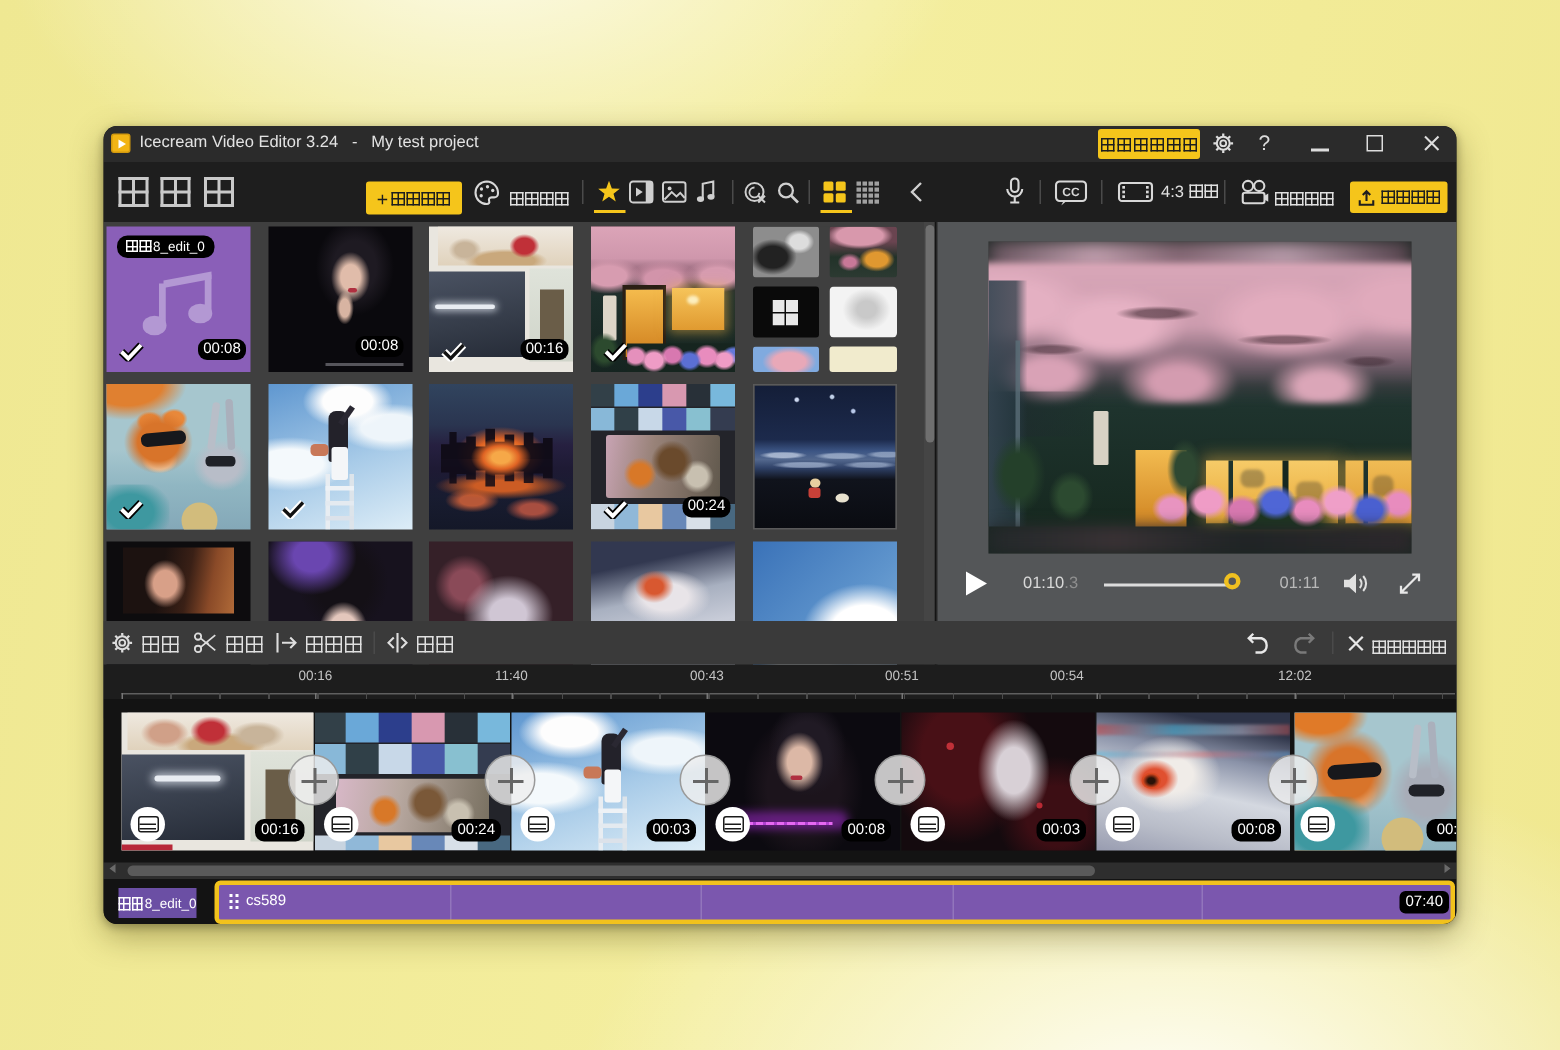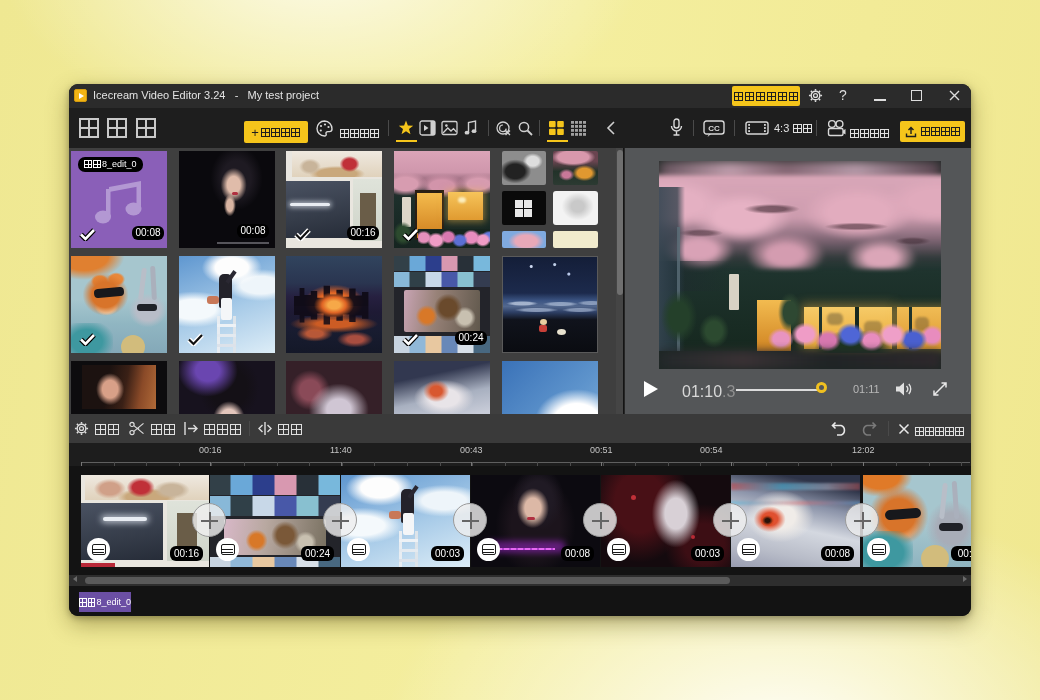--- a/index.html
+++ b/index.html
@@ -483,21 +483,21 @@
      radial-gradient(13px 11px at 60% 60%, #e88cbe 60%, rgba(0,0,0,0) 100%),
      radial-gradient(14px 12px at 72% 42%, #ef9fc8 60%, rgba(0,0,0,0) 100%),
      radial-gradient(14px 12px at 84% 58%, #4a60d0 60%, rgba(0,0,0,0) 100%),
      radial-gradient(12px 11px at 95% 45%, #e88cbe 60%, rgba(0,0,0,0) 100%),
      radial-gradient(40px 20px at 50% 90%, #1c3620 60%, rgba(0,0,0,0) 100%)"></div>
 
    <div class="abs" style="left:0;top:190px;width:282px;height:18px;background:linear-gradient(90deg,#23282a,#3a3235 30%,#202426 60%,#2e282c);filter:blur(5px)"></div>
   </div>
 
   <div class="abs" style="left:19px;top:233px;width:0;height:0;border-left:14px solid #fff;border-top:8.5px solid transparent;border-bottom:8.5px solid transparent"></div>
-  <span class="abs" style="left:57px;top:235px;font-size:16px;color:#d8d8d8">01:10<span style="color:#8f8f8f">.3</span></span>
+  <span class="abs" style="left:57px;top:235px;font-size:11px;color:#d8d8d8">01:10<span style="color:#8f8f8f">.3</span></span>
   <div class="abs" style="left:111px;top:241px;width:86px;height:2px;background:#dcdcdc"></div>
   <div class="abs" style="left:191px;top:234px;width:11px;height:11px;border:3px solid #f0c020;border-radius:50%;background:#545658"></div>
   <span class="abs" style="left:228px;top:235px;font-size:11px;color:#b8b8b8">01:11</span>
   <svg class="abs" style="left:270px;top:233px" width="18" height="16" viewBox="0 0 18 16">
         <path d="M1 5.5 H4.5 L9 1.5 V14.5 L4.5 10.5 H1 Z" fill="#e0e0e0"></path>
         <path d="M11.5 5 a4.5 4.5 0 0 1 0 6 M13.8 3 a7.5 7.5 0 0 1 0 10" fill="none" stroke="#e0e0e0" stroke-width="1.4"></path>
       </svg>
   <svg class="abs" style="left:307px;top:233px" width="16" height="16" viewBox="0 0 16 16">
         <path d="M2 14 L14 2 M9.5 2 H14 V6.5 M6.5 14 H2 V9.5" fill="none" stroke="#e8e8e8" stroke-width="1.5"></path>
       </svg>
@@ -663,16 +663,25 @@
   <div class="tcirc" style="left:384px;top:37px"></div>
   <div class="tcirc" style="left:514px;top:37px"></div>
   <div class="tcirc" style="left:644px;top:37px"></div>
   <div class="tcirc" style="left:776px;top:37px"></div>
  </div>
  <div id="hscroll">
       <div id="hthumb"></div>
     </div>
  <div id="audiorow">
   <div id="alabel"><i class="z s9" style="margin:0"></i><i class="z s9" style="margin:0 1px"></i>8_edit_0</div>
+  <div id="atrack">
+   <div class="abs" style="left:154px;top:0;width:1px;height:23px;background:rgba(255,255,255,.18)"></div>
+   <div class="abs" style="left:321px;top:0;width:1px;height:23px;background:rgba(255,255,255,.18)"></div>
+   <div class="abs" style="left:489px;top:0;width:1px;height:23px;background:rgba(255,255,255,.18)"></div>
+   <div class="abs" style="left:655px;top:0;width:1px;height:23px;background:rgba(255,255,255,.18)"></div>
+   <div class="abs" style="left:7px;top:6px;width:2px;height:2px;background:#fff;box-shadow:4px 0 #fff,0 4px #fff,4px 4px #fff,0 8px #fff,4px 8px #fff"></div>
+   <span class="abs" style="left:18px;top:5px;font-size:10px;color:#fff">cs589</span>
+   <div class="badge" style="right:1px;top:4px;width:33px;height:15px;line-height:15px;border-radius:4px">07:40</div>
+  </div>
   <div class="abs" style="left:4px;top:-10px;width:0;height:0;border-right:4px solid #6a6a6a;border-top:3px solid transparent;border-bottom:3px solid transparent"></div>
   <div class="abs" style="left:894px;top:-10px;width:0;height:0;border-left:4px solid #6a6a6a;border-top:3px solid transparent;border-bottom:3px solid transparent"></div>
  </div>
 </div>
 
 </body></html>

